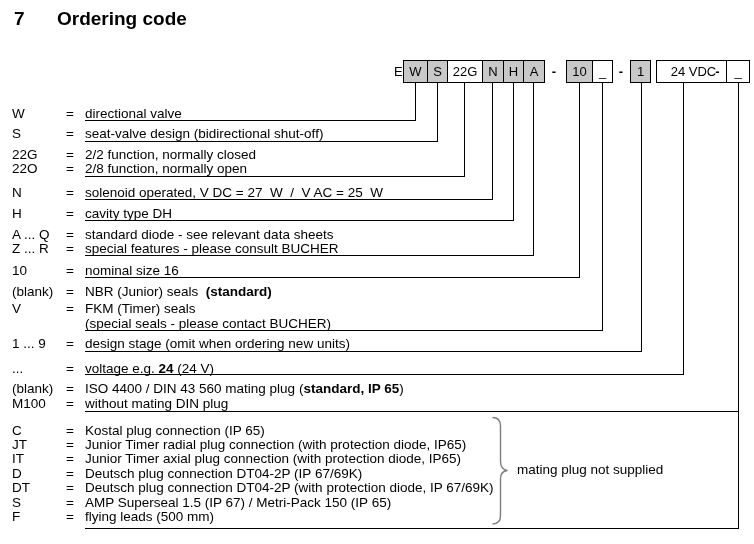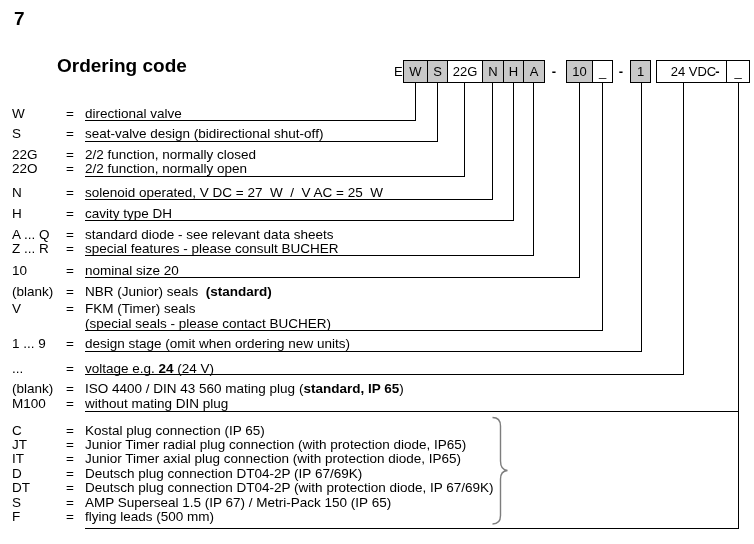--- a/index.html
+++ b/index.html
@@ -4,21 +4,21 @@
 <style>
   html,body{margin:0;padding:0;background:#ffffff;}
   body{
     width:754px;height:544px;position:relative;overflow:hidden;
     font-family:"Liberation Sans","DejaVu Sans",sans-serif;
     color:#000;
   }
   #page{position:absolute;left:0;top:0;width:754px;height:544px;}
   .title{position:absolute;top:8px;left:0;font-size:19px;font-weight:bold;line-height:22px;}
   .title .num{position:absolute;left:14px;top:0;}
-  .title .txt{position:absolute;left:57px;top:0;white-space:pre;margin-top:47px;}
+  .title .txt{position:absolute;left:57px;top:0;white-space:pre;}
   .ex-label{position:absolute;left:366px;top:64px;font-size:13px;line-height:15px;margin-left:28px;}
   .code-box{
     position:absolute;top:60px;height:23px;box-sizing:border-box;
     border:1px solid #000;background:#fff;
     font-size:13px;line-height:21px;text-align:center;white-space:pre;
   }
   .code-box.filled{background:#c8c8c8;}
   .code-dash{
     position:absolute;top:62px;height:20px;font-size:13px;line-height:20px;
     text-align:center;font-weight:bold;
@@ -57,26 +57,26 @@
       <div class="code-box filled" style="left: 630px; width: 21px; border-color: rgb(0, 0, 0); background: rgb(200, 200, 200);">1</div>
       <div class="code-box" style="left: 656px; width: 75px; border-color: rgb(0, 0, 0);">24 VDC</div>
       <div class="code-dash" style="left: 710px; width: 15px;">-</div>
       <div class="code-box" style="left: 726px; width: 24px; border-color: rgb(0, 0, 0);">_</div>
     </div>
 
   <div id="rows">
       <div class="row" style="top: 107px;"><span class="code">W</span><span class="eq">=</span><span class="desc"><span>directional valve</span></span></div>
       <div class="row" style="top: 127px;"><span class="code">S</span><span class="eq">=</span><span class="desc"><span>seat-valve design (bidirectional shut-off)</span></span></div>
       <div class="row" style="top: 148px;"><span class="code">22G</span><span class="eq">=</span><span class="desc"><span>2/2 function, normally closed</span></span></div>
-      <div class="row" style="top: 162px;"><span class="code">22O</span><span class="eq">=</span><span class="desc"><span>2/2 function, normally open</span></span></div>
+      <div class="row" style="top: 162px;"><span class="code">22O</span><span class="eq">=</span><span class="desc"><span>2/8 function, normally open</span></span></div>
       <div class="row" style="top: 186px;"><span class="code">N</span><span class="eq">=</span><span class="desc"><span>solenoid operated, V DC = 27  W  /  V AC = 25  W</span></span></div>
       <div class="row" style="top: 207px;"><span class="code">H</span><span class="eq">=</span><span class="desc"><span>cavity type DH</span></span></div>
       <div class="row" style="top: 228px;"><span class="code">A ... Q</span><span class="eq">=</span><span class="desc"><span>standard diode - see relevant data sheets</span></span></div>
       <div class="row" style="top: 242px;"><span class="code">Z ... R</span><span class="eq">=</span><span class="desc"><span>special features - please consult BUCHER</span></span></div>
-      <div class="row" style="top: 264px;"><span class="code">10</span><span class="eq">=</span><span class="desc"><span>nominal size 20</span></span></div>
+      <div class="row" style="top: 264px;"><span class="code">10</span><span class="eq">=</span><span class="desc"><span>nominal size 16</span></span></div>
       <div class="row" style="top: 285px;"><span class="code">(blank)</span><span class="eq">=</span><span class="desc"><span>NBR (Junior) seals  </span><b>(standard)</b></span></div>
       <div class="row" style="top: 302px;"><span class="code">V</span><span class="eq">=</span><span class="desc"><span>FKM (Timer) seals</span></span></div>
       <div class="row" style="top: 317px;"><span class="code"></span><span class="desc"><span>(special seals - please contact BUCHER)</span></span></div>
       <div class="row" style="top: 337px;"><span class="code">1 ... 9</span><span class="eq">=</span><span class="desc"><span>design stage (omit when ordering new units)</span></span></div>
       <div class="row" style="top: 362px;"><span class="code">...</span><span class="eq">=</span><span class="desc"><span>voltage e.g. </span><b>24</b><span> (24 V)</span></span></div>
       <div class="row" style="top: 382px;"><span class="code">(blank)</span><span class="eq">=</span><span class="desc"><span>ISO 4400 / DIN 43 560 mating plug (</span><b>standard, IP 65</b><span>)</span></span></div>
       <div class="row" style="top: 397px;"><span class="code">M100</span><span class="eq">=</span><span class="desc"><span>without mating DIN plug</span></span></div>
       <div class="row" style="top: 424px;"><span class="code">C</span><span class="eq">=</span><span class="desc"><span>Kostal plug connection (IP 65)</span></span></div>
       <div class="row" style="top: 438px;"><span class="code">JT</span><span class="eq">=</span><span class="desc"><span>Junior Timer radial plug connection (with protection diode, IP65)</span></span></div>
       <div class="row" style="top: 452px;"><span class="code">IT</span><span class="eq">=</span><span class="desc"><span>Junior Timer axial plug connection (with protection diode, IP65)</span></span></div>
@@ -108,14 +108,15 @@
         <line x1="533.5" y1="83" x2="533.5" y2="255.5" stroke="#000000" stroke-width="1" shape-rendering="crispEdges"></line>
         <line x1="579.5" y1="83" x2="579.5" y2="277.5" stroke="#000000" stroke-width="1" shape-rendering="crispEdges"></line>
         <line x1="602.5" y1="83" x2="602.5" y2="330.5" stroke="#000000" stroke-width="1" shape-rendering="crispEdges"></line>
         <line x1="641.5" y1="83" x2="641.5" y2="351.5" stroke="#000000" stroke-width="1" shape-rendering="crispEdges"></line>
         <line x1="683.5" y1="83" x2="683.5" y2="374.5" stroke="#000000" stroke-width="1" shape-rendering="crispEdges"></line>
         <line x1="738.5" y1="83" x2="738.5" y2="528.5" stroke="#000000" stroke-width="1" shape-rendering="crispEdges"></line>
       </g>
     <path id="brace" d="M 492.5 417.5 Q 500.5 417.5 500.5 426 L 500.5 461 Q 500.5 470 507.5 470.5 Q 500.5 471 500.5 479 L 500.5 515.5 Q 500.5 524 492.5 524" fill="none" stroke-width="1.4" stroke="#7d7d7d"></path>
   </svg>
 
+  <div class="brace-note">mating plug not supplied</div>
 
 </div>
 
 </body></html>

